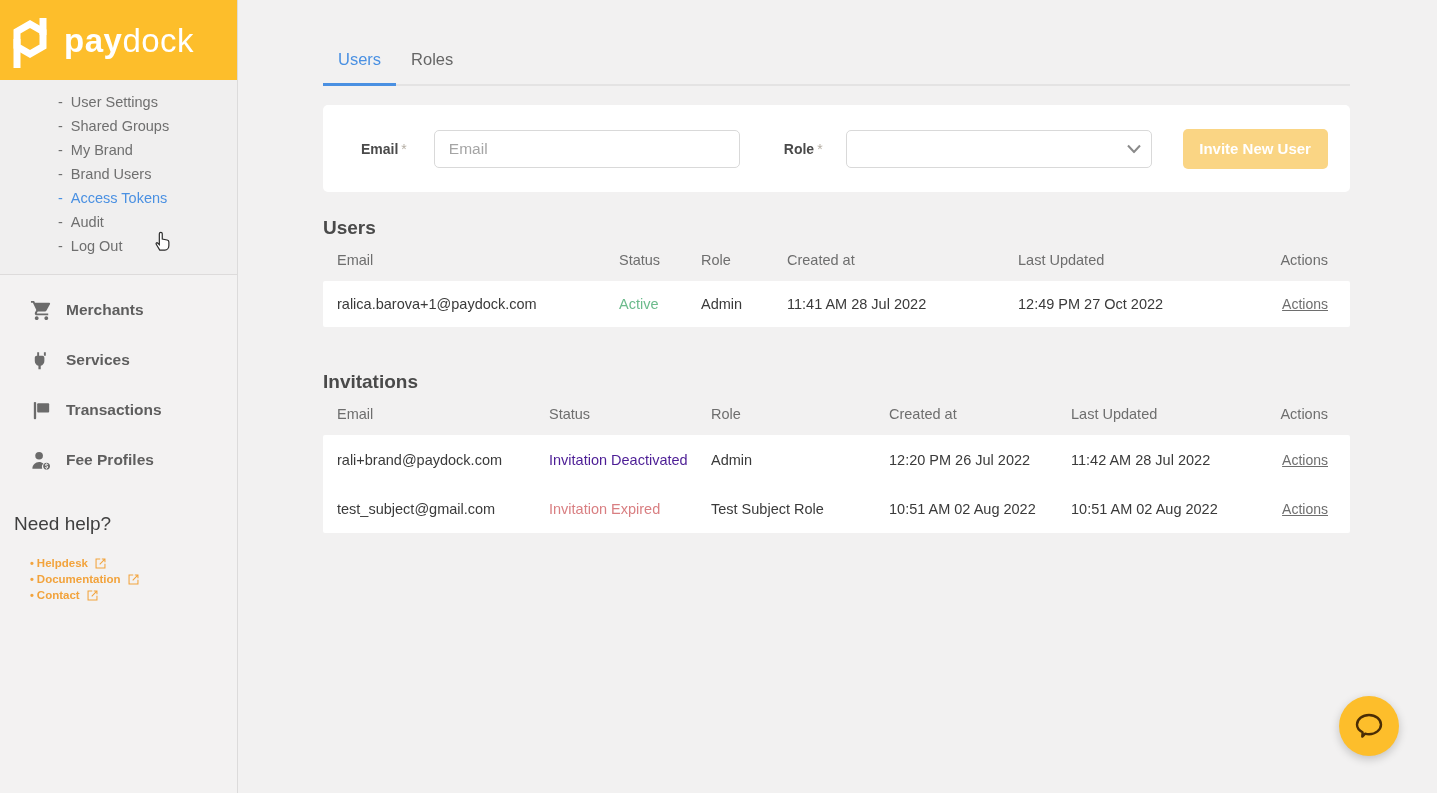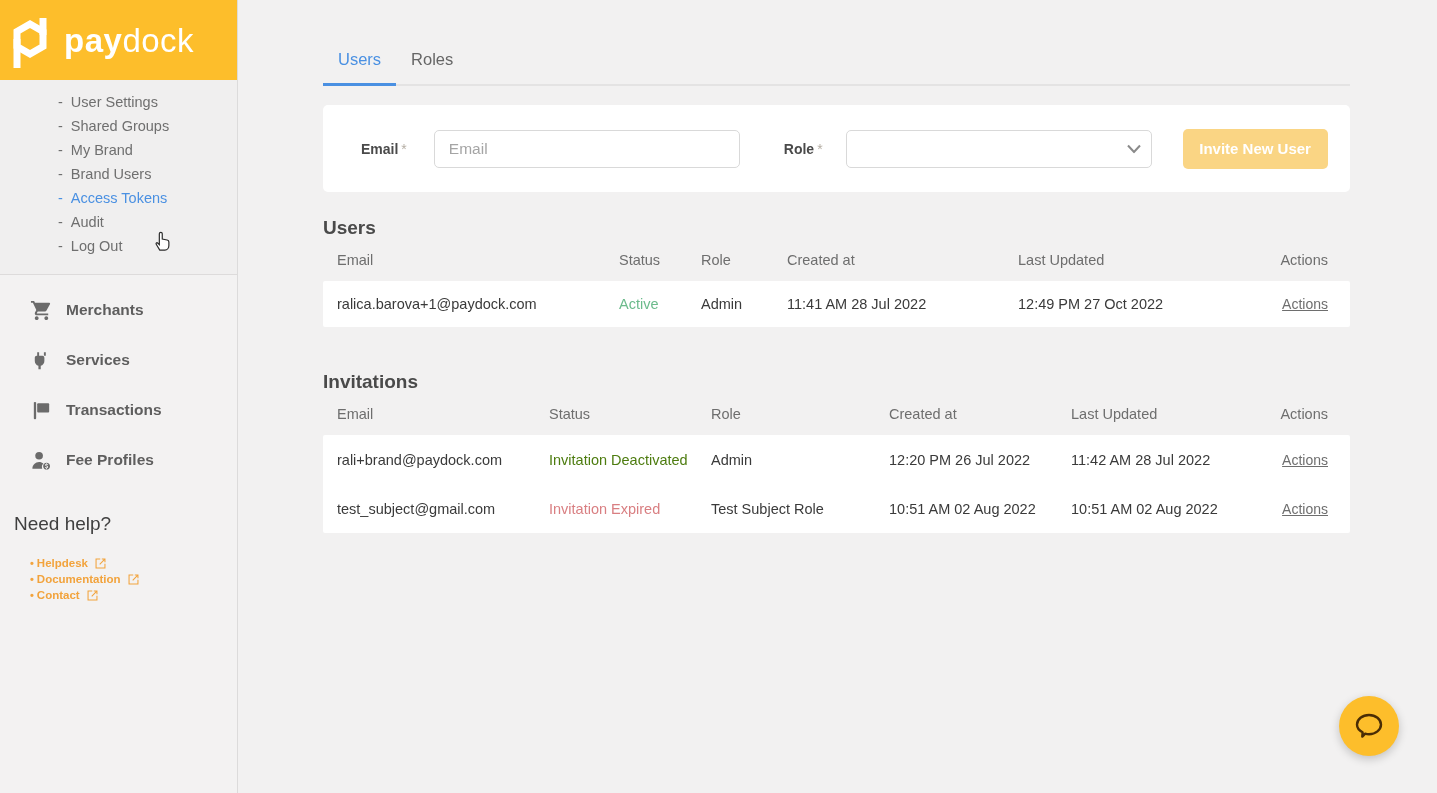--- a/index.html
+++ b/index.html
@@ -120,21 +120,21 @@
   .inv-grid   { grid-template-columns:212px 162px 178px 182px 202px 1fr; }
   .grid.header { height:42px; color:#6E6E6E; font-size:14.5px; }
   .table-body { background:#fff; border-radius:2px; }
   .grid.row { height:46px; font-size:14.5px; color:#3A3A3A; background:transparent; }
   .inv-grid.row { height:49px; }
   .cell { white-space:nowrap; overflow:hidden; }
   .cell-actions { text-align:right; }
   .actions-link { color:#6E6E6E; text-decoration:underline; cursor:pointer; font-size:14px; }
   .status-active  { color:var(--green,#6CBB8C); }
   .status-expired { color:var(--red,#D97F82); }
-  .status-default { color:#4d7c0f; }
+  .status-default { color:#4c1d95; }
 
   
   .chat-btn {
     position:absolute; left:1339px; top:696px; width:60px; height:60px;
     border-radius:50%; background:var(--yellow,#FDBE2B);
     box-shadow:0 3px 10px rgba(0,0,0,.20);
     display:flex; align-items:center; justify-content:center; cursor:pointer;
   }
   .chat-btn svg { width:30px; height:28px; }
 

